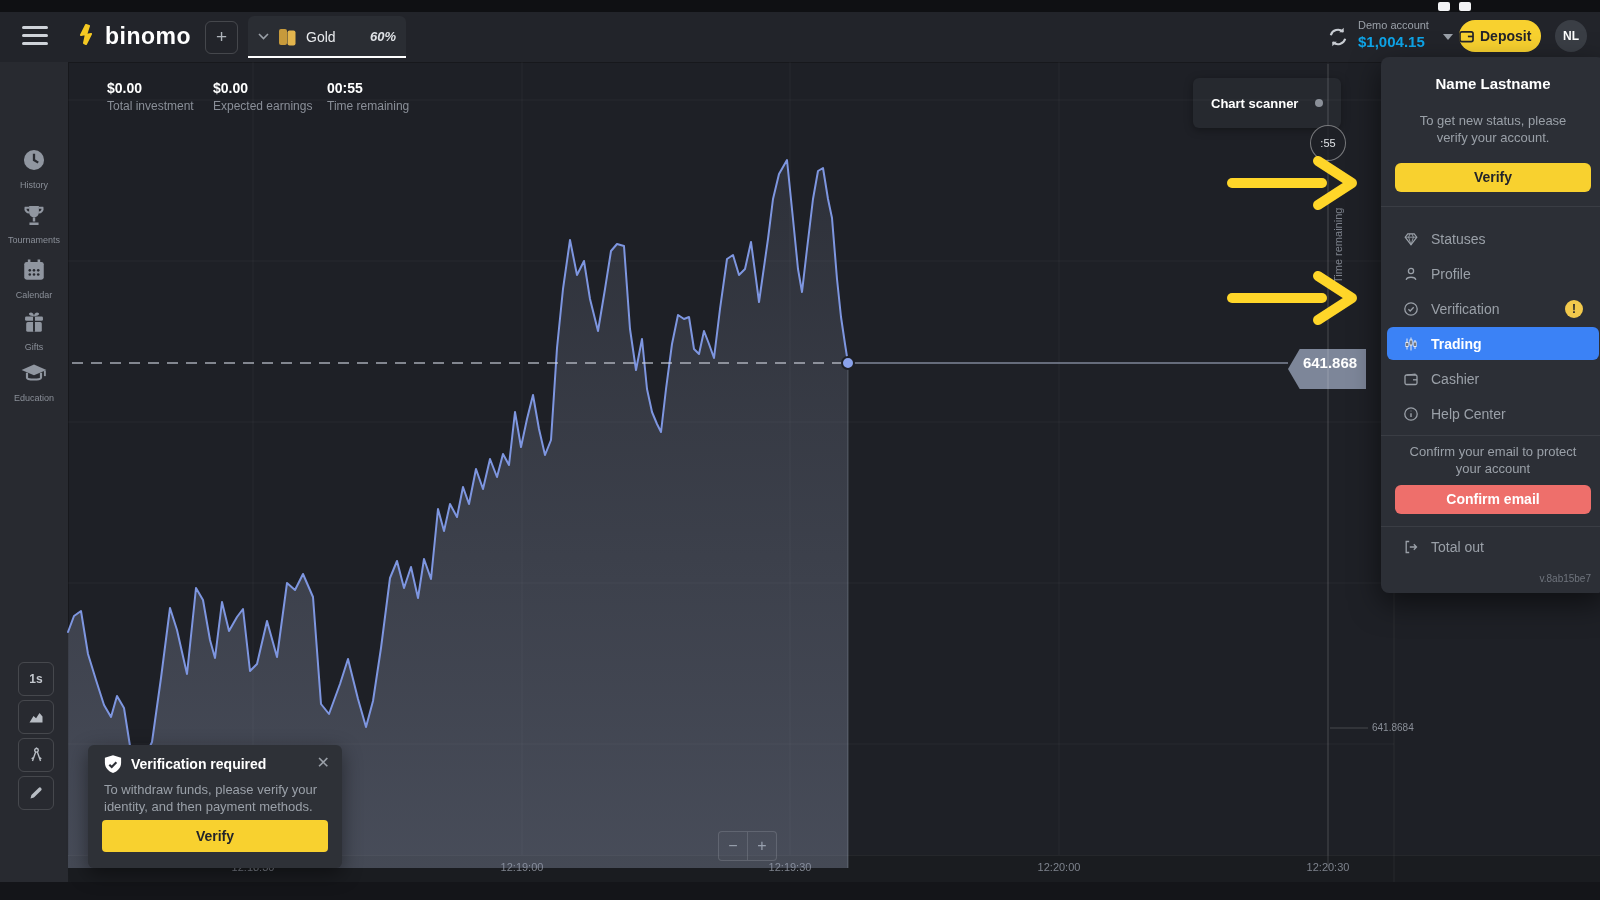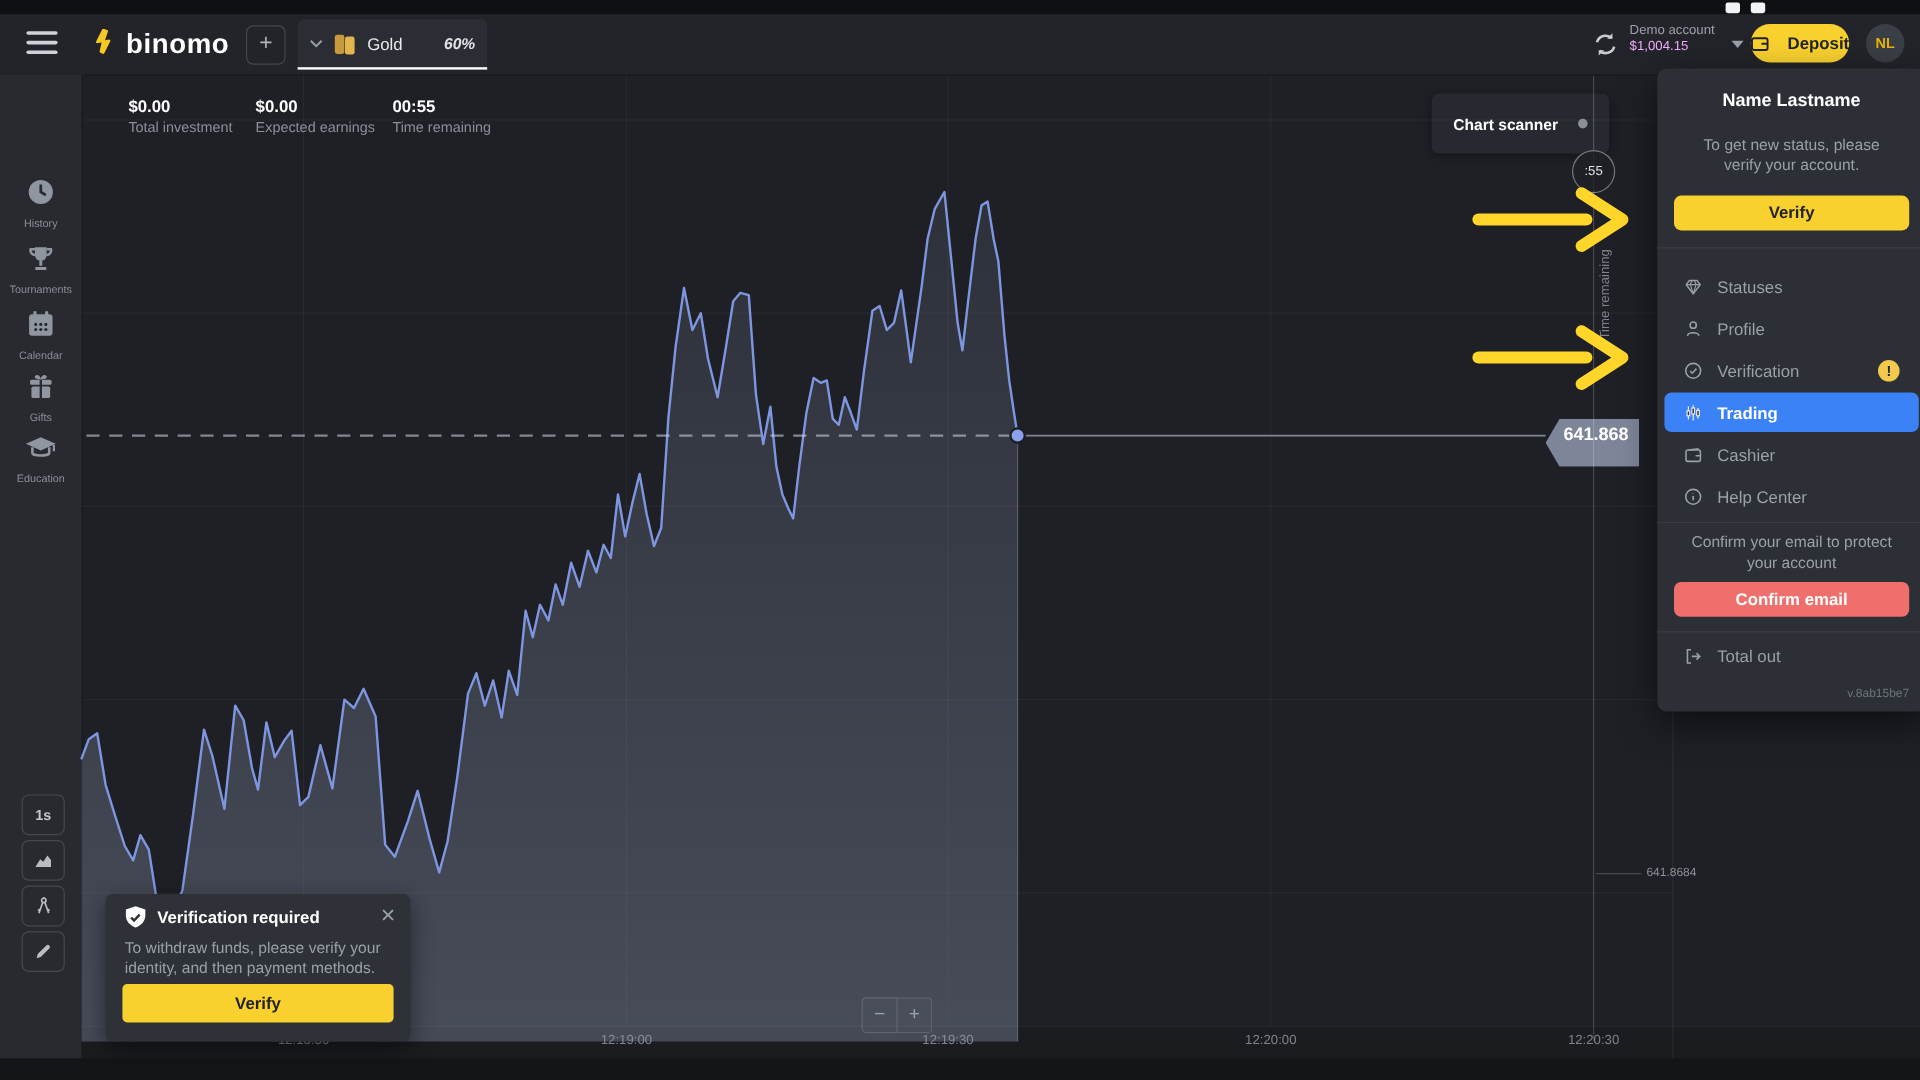--- a/index.html
+++ b/index.html
@@ -19,26 +19,26 @@
   .logo-text{color:#fff;font-size:23px;font-weight:bold;letter-spacing:.5px;}
   .plus-btn{left:205px;top:9px;width:31px;height:31px;border:1px solid rgba(255,255,255,.16);border-radius:6px;
             color:#aeb3ba;font-size:19px;line-height:29px;text-align:center;}
   .asset-tab{left:248px;top:4px;width:158px;height:41px;background:#2a2d33;border-radius:6px 6px 0 0;
              display:flex;align-items:center;padding:0 10px;box-sizing:border-box;gap:9px;}
   .asset-underline{left:248px;top:44px;width:158px;height:2px;background:#fff;}
   .asset-name{color:#e8eaed;font-size:14px;}
   .asset-payout{color:#dfe2e6;font-size:13px;font-weight:bold;margin-left:auto;font-style:italic;}
   .acct{left:1358px;top:7px;width:82px;}
   .acct-type{color:#9aa0a8;font-size:11px;}
-  .acct-balance{color:#f0abfc;font-size:11px;font-weight:normal;margin-top:2px;}
+  .acct-balance{color:#0ea5e9;font-size:15px;font-weight:bold;margin-top:2px;}
   .caret{width:0;height:0;border-left:5px solid transparent;border-right:5px solid transparent;border-top:6px solid #9aa0a8;}
   .deposit-btn{left:1459px;top:8px;width:82px;height:32px;background:#f8d12f;border-radius:16px;
-               display:flex;align-items:center;justify-content:space-between;gap:6px;color:#23242a;font-size:14px;font-weight:bold;}
+               display:flex;align-items:center;justify-content:flex-start;gap:6px;color:#23242a;font-size:14px;font-weight:bold;}
   .avatar{left:1555px;top:8px;width:32px;height:32px;border-radius:50%;background:#3a3e45;
-          color:#eab308;font-size:12px;font-weight:bold;text-align:center;line-height:32px;}
+          color:#ffffff;font-size:12px;font-weight:bold;text-align:center;line-height:32px;}
 
   
   .sidebar{left:0;top:62px;width:68px;height:838px;background:#282a30;border-right:1px solid #17181c;}
   .side-item{position:absolute;left:0;width:68px;text-align:center;color:#8a8f98;cursor:pointer;}
   .side-item .lbl{font-size:9px;margin-top:3px;}
   .tool-btn{position:absolute;left:18px;width:34px;height:32px;border:1px solid rgba(255,255,255,.14);border-radius:6px;
             color:#c3c7cd;display:flex;align-items:center;justify-content:center;font-size:12px;font-weight:bold;}
 
   
   .stat{position:absolute;top:80px;}

